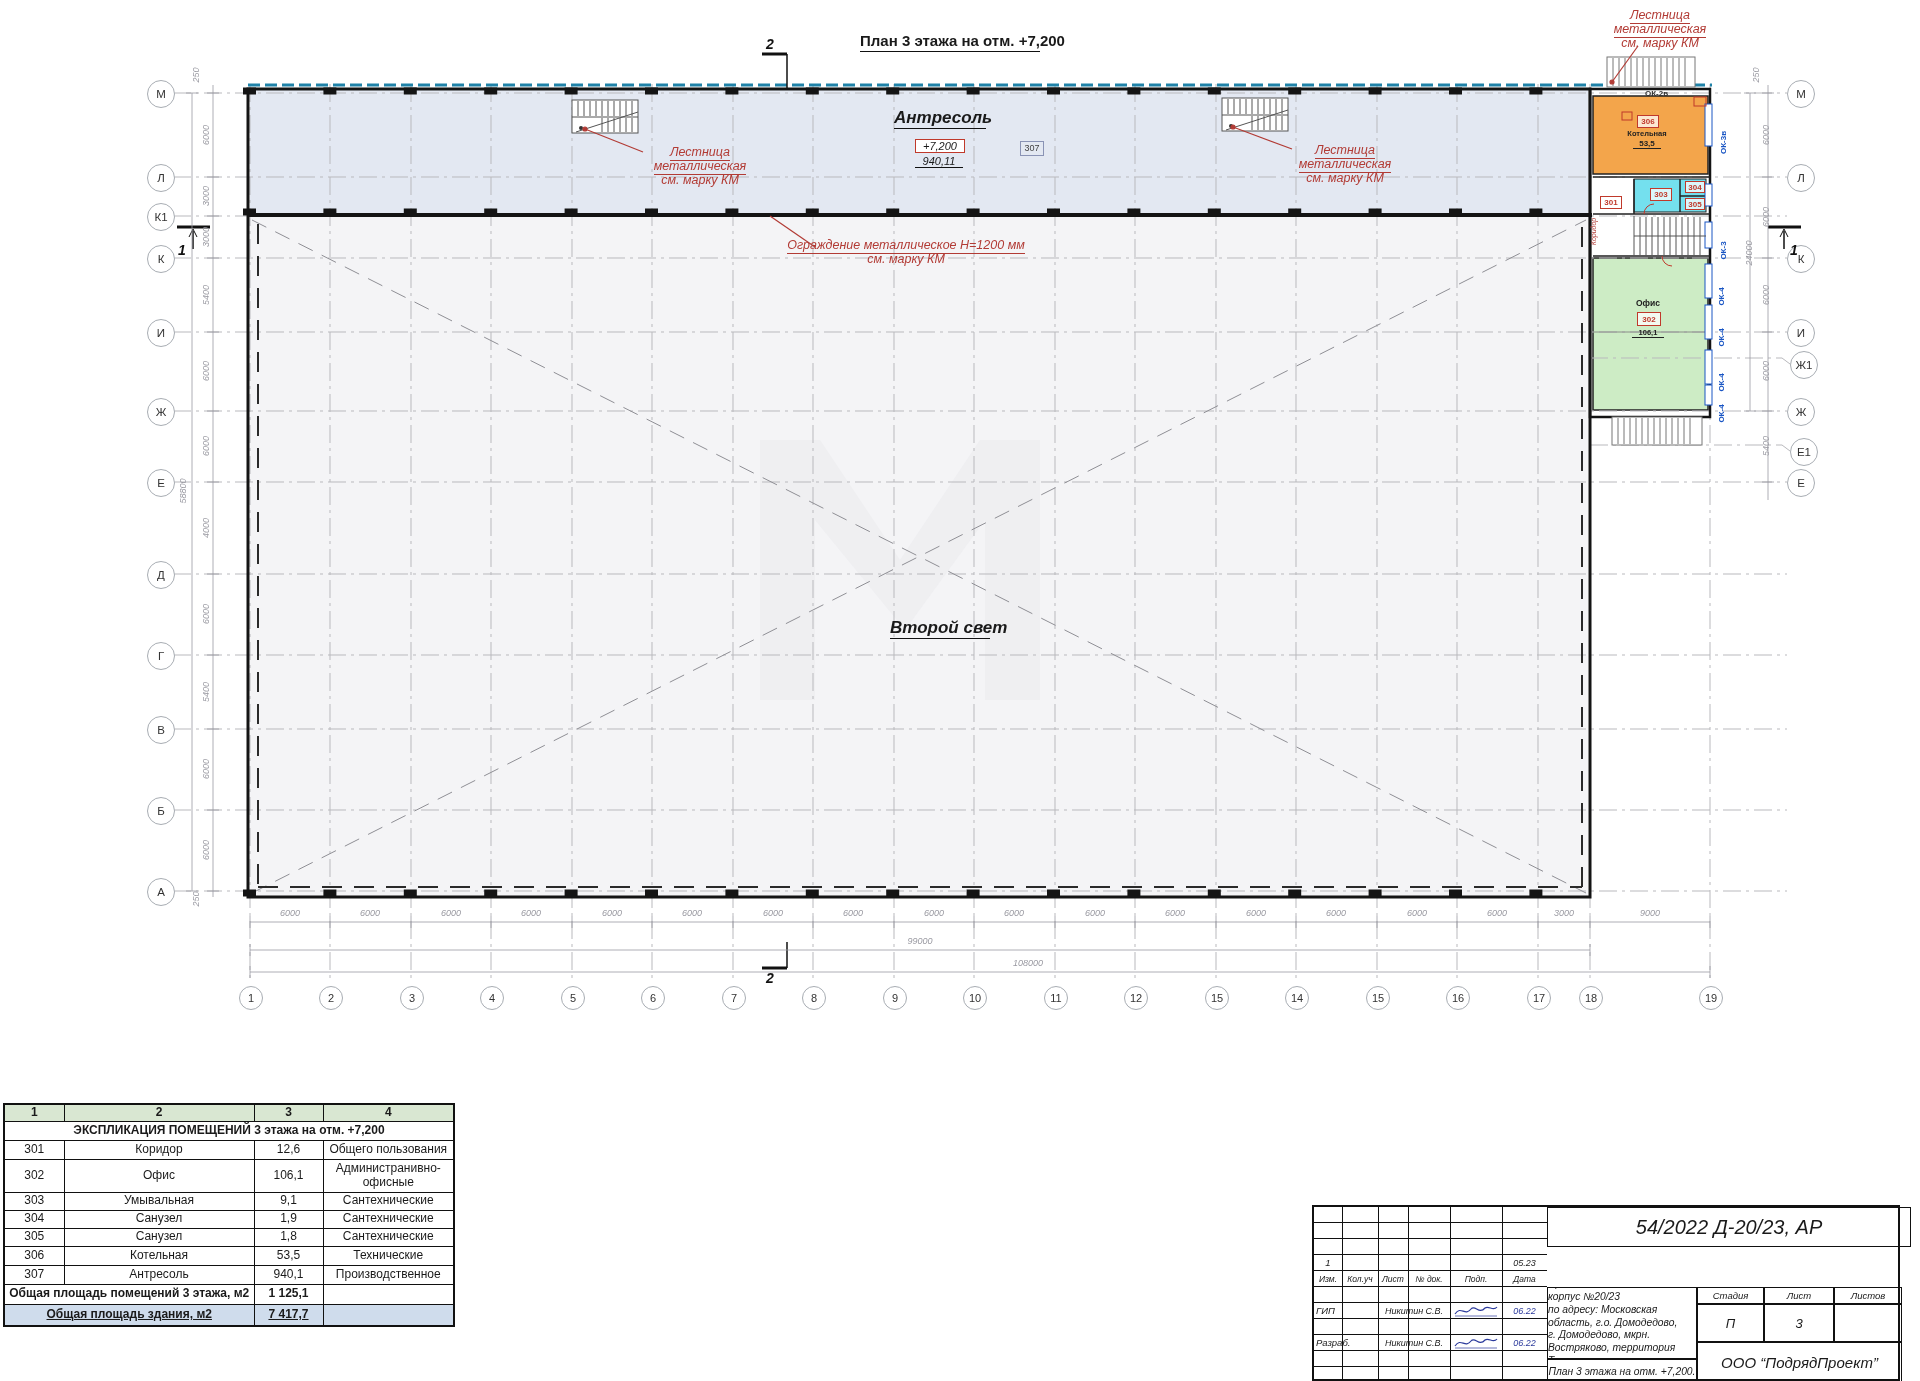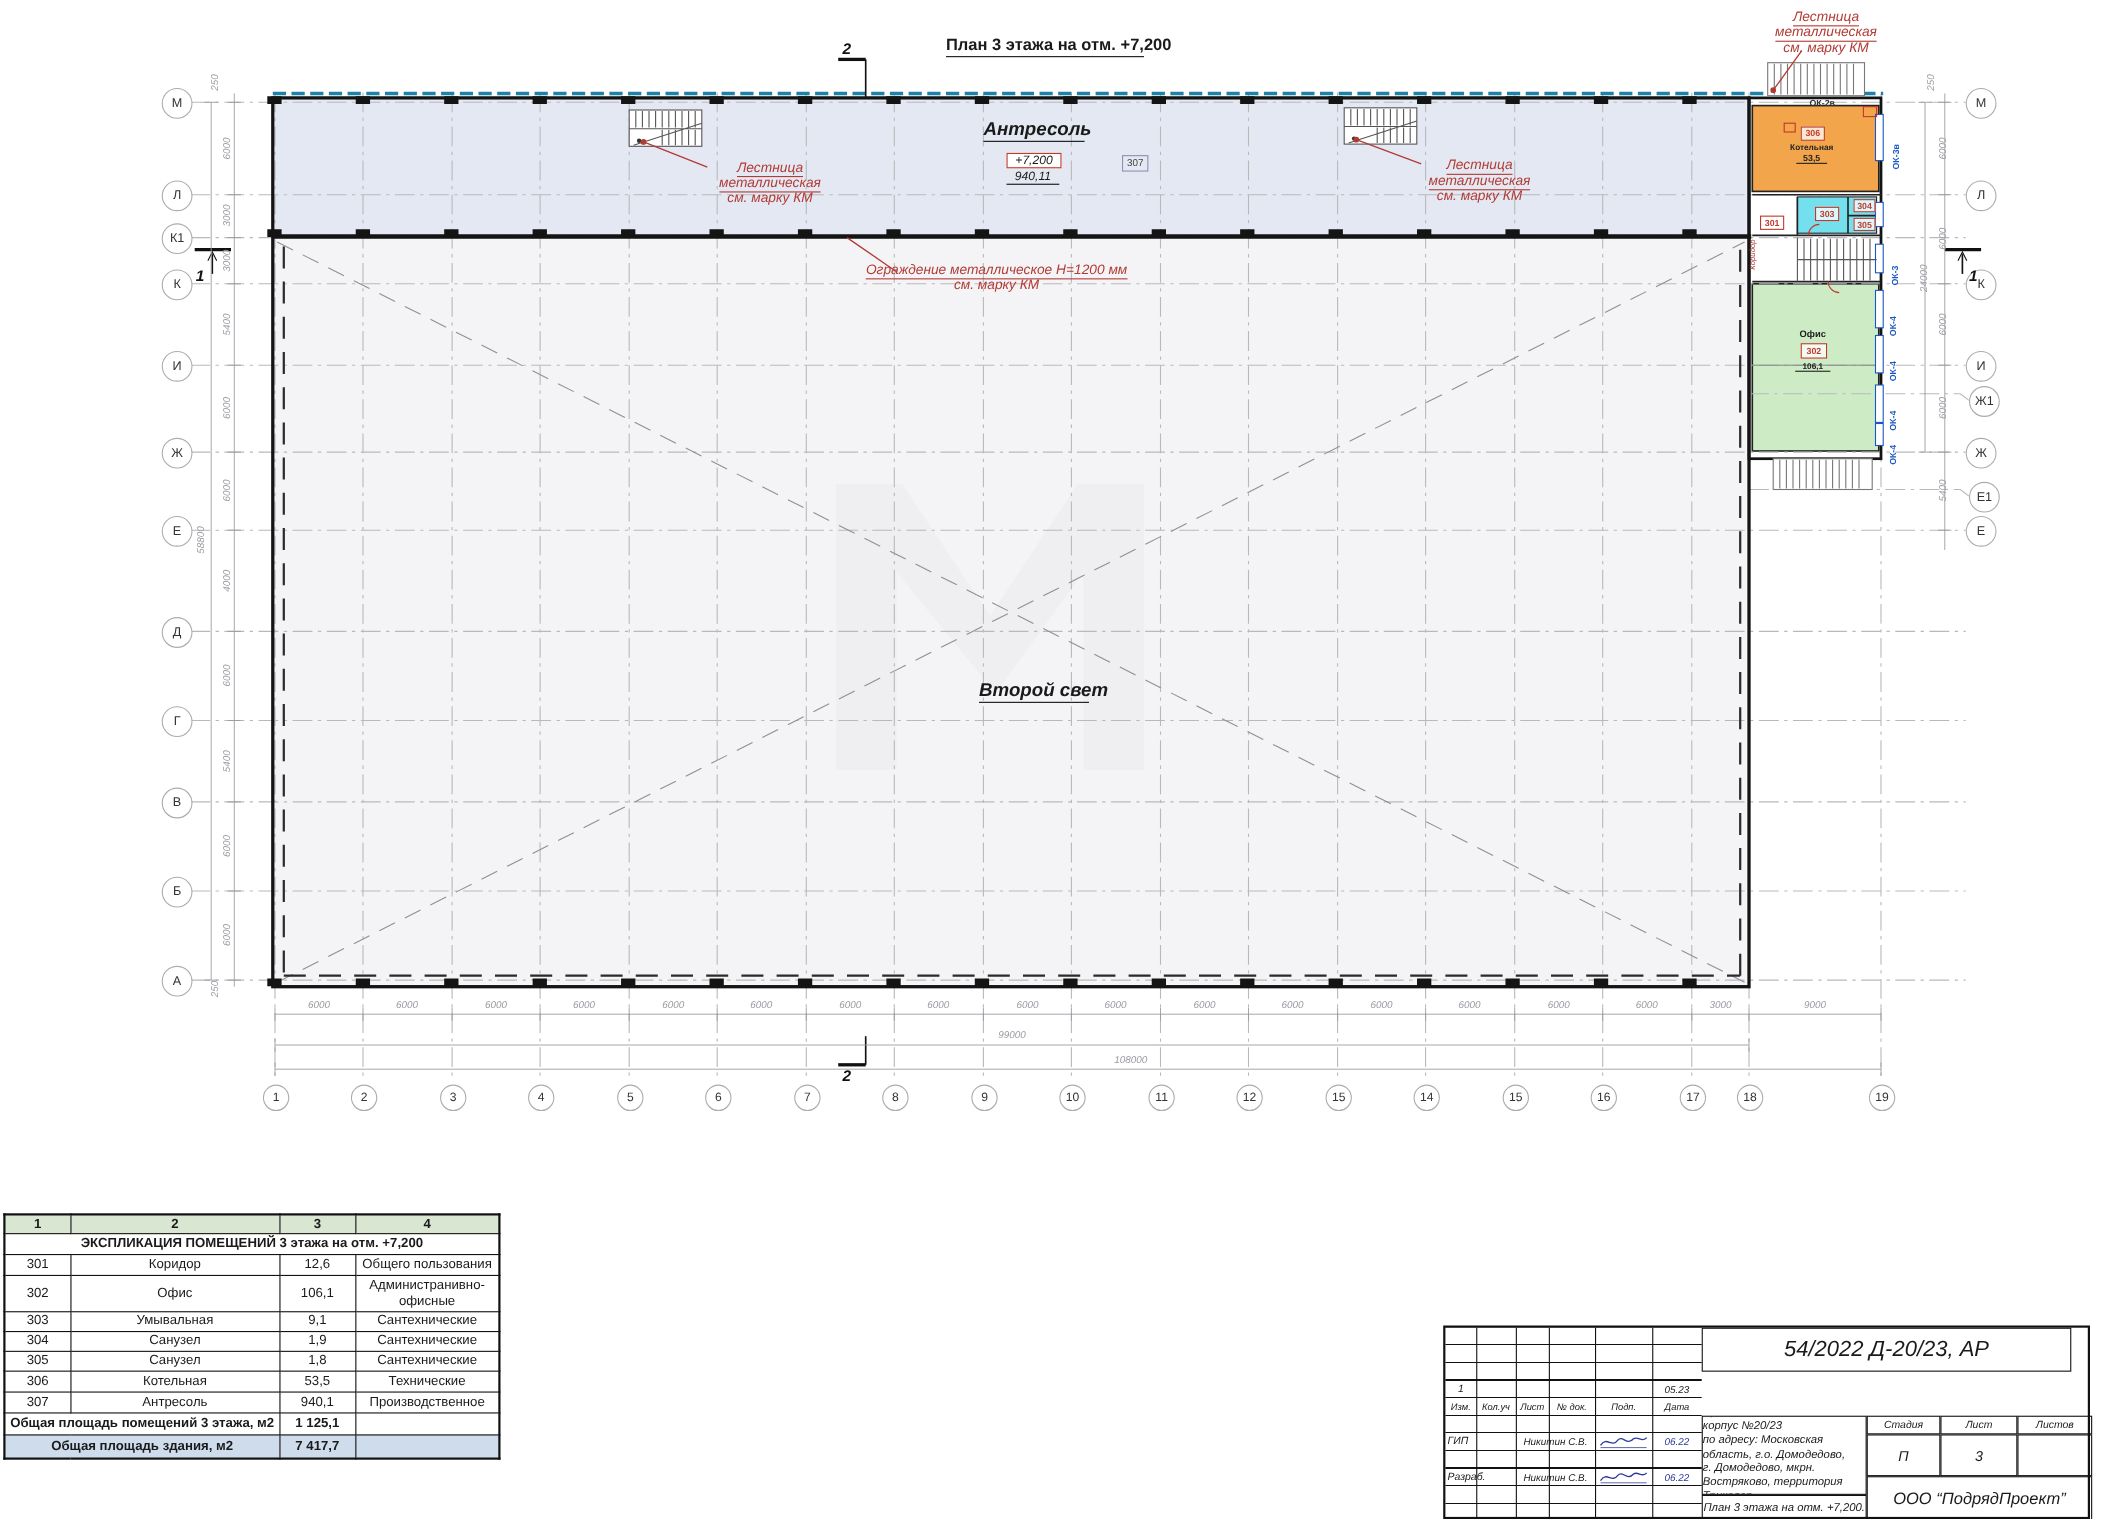--- a/index.html
+++ b/index.html
@@ -352,21 +352,21 @@
     <td>307</td>
             <td>Антресоль</td>
     <td>940,1</td>
             <td>Производственное</td>
           </tr>
   <tr style="height:20px;">
     <td colspan="2" class="bld">Общая площадь помещений 3 этажа, м2</td>
     <td class="bld">1 125,1</td>
     <td></td>
           </tr>
-  <tr style="height:22px;">
+  <tr style="height:22px;text-decoration:underline;">
     <td colspan="2" class="rowblue">Общая площадь здания, м2</td>
     <td class="rowblue">7 417,7</td>
     <td class="rowblue"></td>
           </tr>
 </tbody>
       </table>
 </div>
 
 <div id="tblock">
   <div id="tbleft">
@@ -392,21 +392,21 @@
       </svg>
   <div class="lg" style="left:188px;top:96px;width:45px;height:15px;font-size:9px;color:#2b3a9c;">06.22</div>
   <div class="lg" style="left:2px;top:128px;width:60px;height:15px;justify-content:flex-start;font-size:9.5px;">Разраб.</div>
   <div class="lg" style="left:64px;top:128px;width:72px;height:15px;font-size:9px;">Никитин С.В.</div>
   <svg class="lg" style="left:138px;top:129px;" width="48" height="14" viewBox="0 0 48 14">
     <path d="M3,10 C9,1 13,13 19,5 C23,0 27,11 33,4 C37,1 41,8 45,3" stroke="#2b3a9c" stroke-width="1.2" fill="none"></path>
     <path d="M3,12 H45" stroke="#2b3a9c" stroke-width="0.7" fill="none"></path>
       </svg>
   <div class="lg" style="left:188px;top:128px;width:45px;height:15px;font-size:9px;color:#2b3a9c;">06.22</div>
 
-  <div class="cell" style="left:233px;top:0;width:336px;height:40px;font-size:20px;">54/2022 Д-20/23, АР</div>
+  <div class="cell" style="left:233px;top:0;width:364px;height:40px;font-size:20px;">54/2022 Д-20/23, АР</div>
   <div class="cell" style="left:233px;top:80px;width:150px;height:72px;font-size:10.3px;flex-direction:column;line-height:1.25;">
     <span>Производственно-складской корпус №20/23</span>
     <span>по адресу: Московская область, г.о. Домодедово,</span>
     <span>г. Домодедово, мкрн. Востряково, территория Триколор.</span>
   </div>
   <div class="cell" style="left:383px;top:80px;width:67px;height:17px;font-size:9.5px;">Стадия</div>
   <div class="cell" style="left:450px;top:80px;width:70px;height:17px;font-size:9.5px;">Лист</div>
   <div class="cell" style="left:520px;top:80px;width:68px;height:17px;font-size:9.5px;">Листов</div>
   <div class="cell" style="left:383px;top:97px;width:67px;height:38px;font-size:13px;">П</div>
   <div class="cell" style="left:450px;top:97px;width:70px;height:38px;font-size:13px;">3</div>

